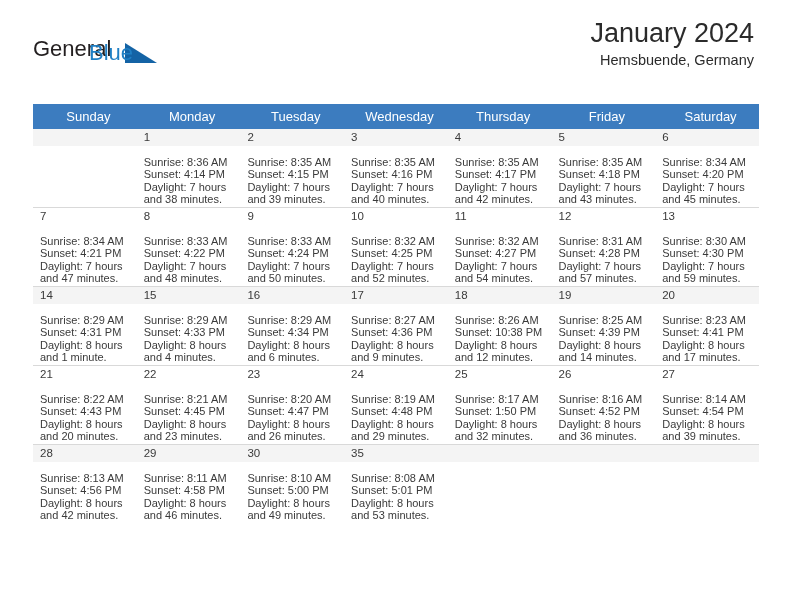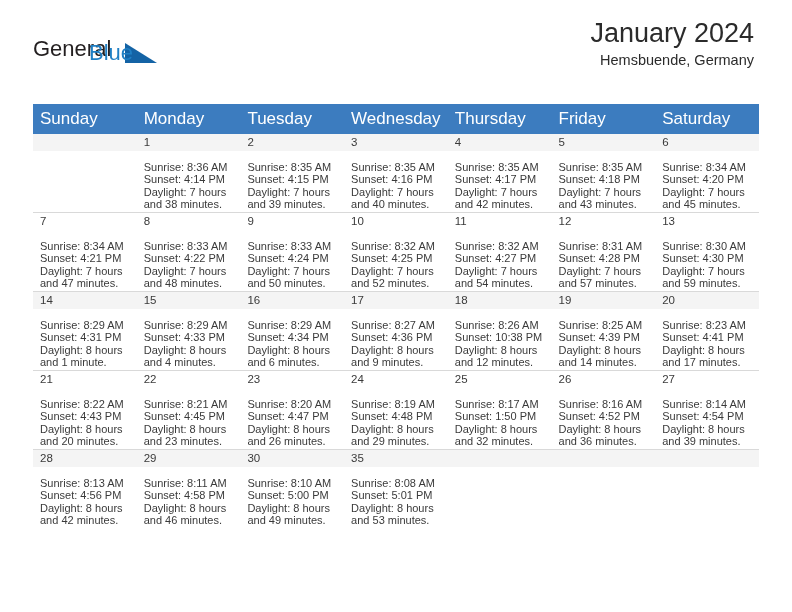--- a/index.html
+++ b/index.html
@@ -87,23 +87,23 @@
     position: absolute;
     left: 33px;
     top: 104px;
     width: 726px;
     border-collapse: collapse;
     table-layout: fixed;
   }
   .calendar th {
     background: #3c7cbf;
     color: #ffffff;
-    font-size: 17px;
+    font-size: 13px;
     font-weight: normal;
-    text-align: left;
+    text-align: center;
     padding: 5px 0 5px 7px;
     height: 13px;
     border: none;
   }
   .calendar td {
     width: 103.71px;
     height: 78px;
     vertical-align: top;
     padding: 0;
     border: none;

